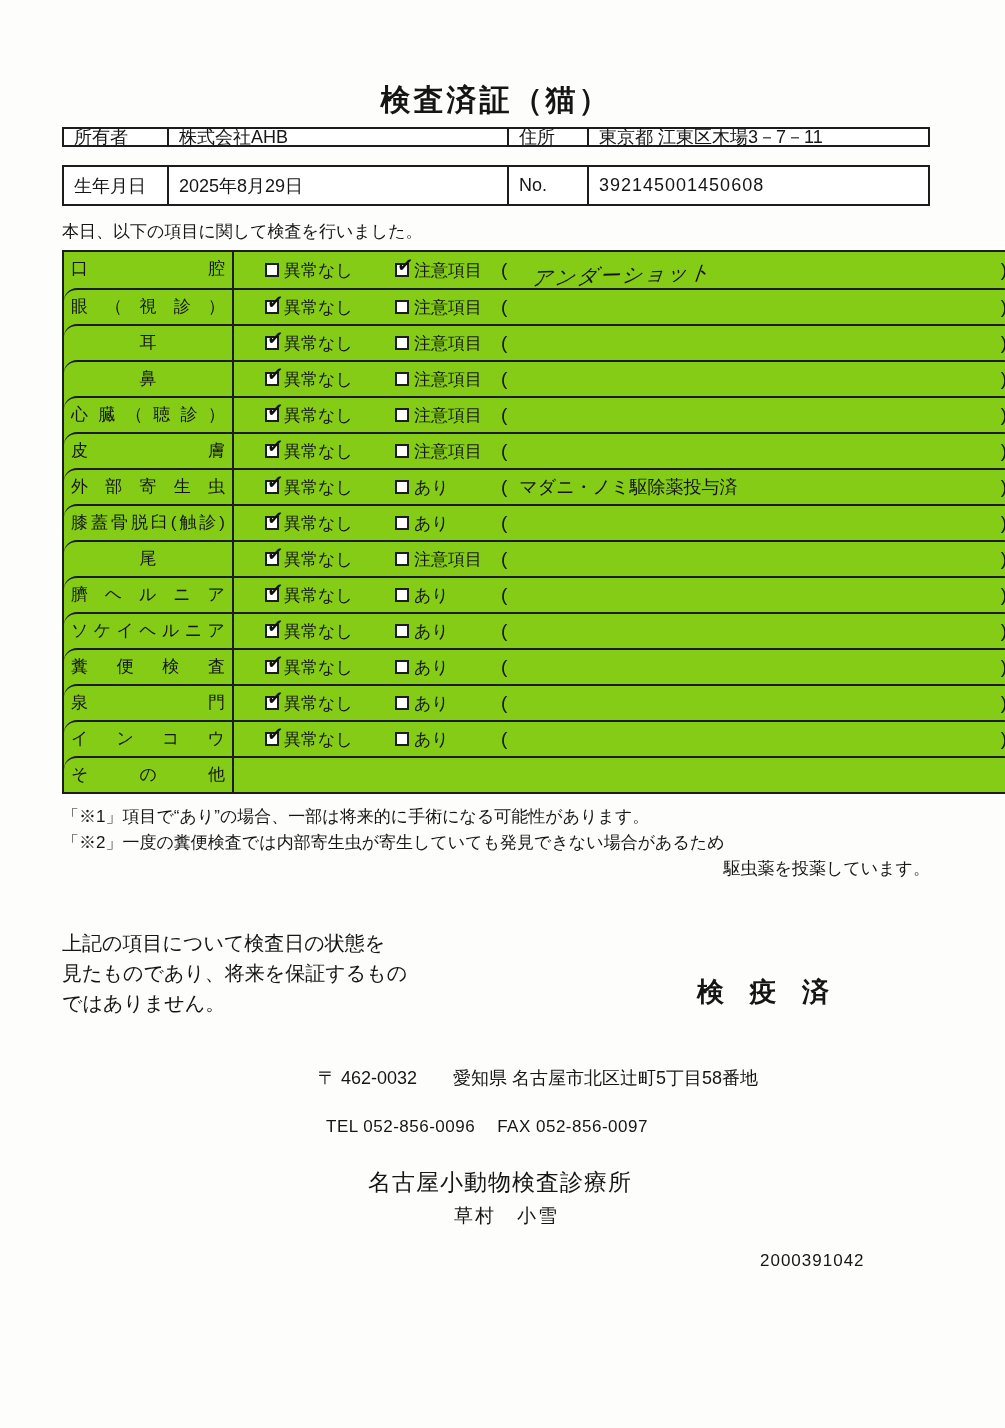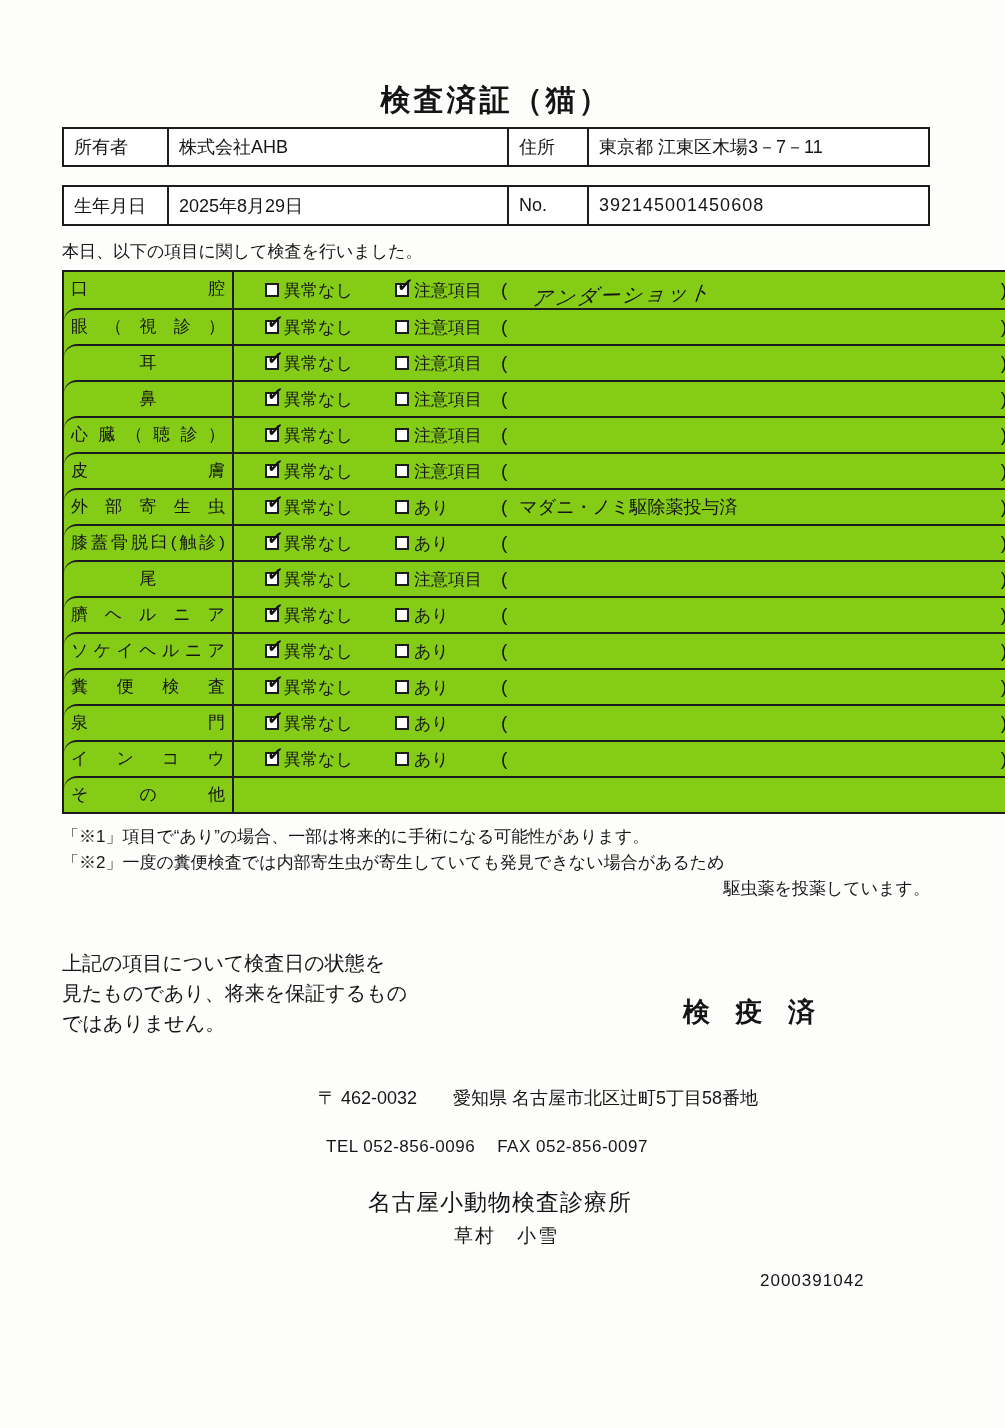--- a/index.html
+++ b/index.html
@@ -12,21 +12,21 @@
 
   .daterow { position:relative; height:26px; margin-top:24px; font-size:18px; }
   .daterow .lbl { position:absolute; left:503px; top:0; }
   .daterow .val { position:absolute; right:2px; top:0; letter-spacing:1px; }
 
   .tbl { border:2px solid #1c1c1c; background:#fff; }
   .grid { display:grid; }
   .cell { display:flex; align-items:center; padding:0 10px; font-size:18px; overflow:hidden; white-space:nowrap; }
   .cell + .cell { border-left:2px solid #1c1c1c; }
   .owner-tbl { margin-top:6px; }
-  .owner-tbl .grid { grid-template-columns:103px 340px 80px 1fr; height:36px; }
+  .owner-tbl .grid { grid-template-columns:103px 340px 80px 1fr; height:16px; }
   .animal-tbl { margin-top:18px; }
   .animal-tbl .r1 { grid-template-columns:103px 340px 80px 90px 65px 1fr; height:37px; border-bottom:2px solid #1c1c1c; }
   .animal-tbl .r2 { grid-template-columns:103px 340px 80px 1fr; height:37px; }
   .weight-cell { justify-content:flex-end; padding-right:14px; }
   .weight-cell .unit { margin-left:14px; }
   .num { letter-spacing:1px; }
 
   .intro { margin-top:14px; font-size:17px; }
 
   .insp { margin-top:7px; width:956px; border:2px solid #1c1c1c; background:#84cc16; }
@@ -44,21 +44,21 @@
   .icomment .paren { flex:0 0 auto; font-size:19px; }
   .icomment .ctext { flex:1; padding-left:12px; white-space:nowrap; overflow:hidden; font-size:18px; }
   .icomment .ctext.handwritten { font-style:italic; font-size:20px; transform:skewX(-8deg) rotate(-2deg); margin-left:14px; letter-spacing:2px; }
   .inote { position:absolute; right:-46px; top:50%; transform:translateY(-50%); font-size:17px; white-space:nowrap; }
 
   .notes { margin-top:10px; font-size:17px; line-height:26px; }
   .notes .indent { padding-left:58px;text-align:right; }
 
   .bottomrow { position:relative; margin-top:46px; height:120px; }
   .disclaimer { font-size:20px; line-height:30px; font-weight:500; }
-  .stamp { position:absolute; right:106px; top:46px; font-size:27px; font-weight:600; letter-spacing:9px; }
+  .stamp { position:absolute; right:92px; top:46px; font-size:27px; font-weight:600; letter-spacing:9px; }
 
   .postal-line { margin-top:18px; margin-left:256px; display:flex; gap:36px; font-size:18px; white-space:nowrap; }
   .tel-line { margin-top:27px; margin-left:264px; display:flex; gap:22px; font-size:17px; letter-spacing:0.5px; white-space:nowrap; }
   .clinic { margin-top:30px; margin-left:306px; font-size:23px; letter-spacing:1px; }
   .examiner { margin-top:5px; margin-left:392px; font-size:19px; letter-spacing:2px; }
   .serial { margin-top:22px; margin-left:698px; font-size:17px; letter-spacing:1px; }
 </style>
 </head>
 <body>
 

